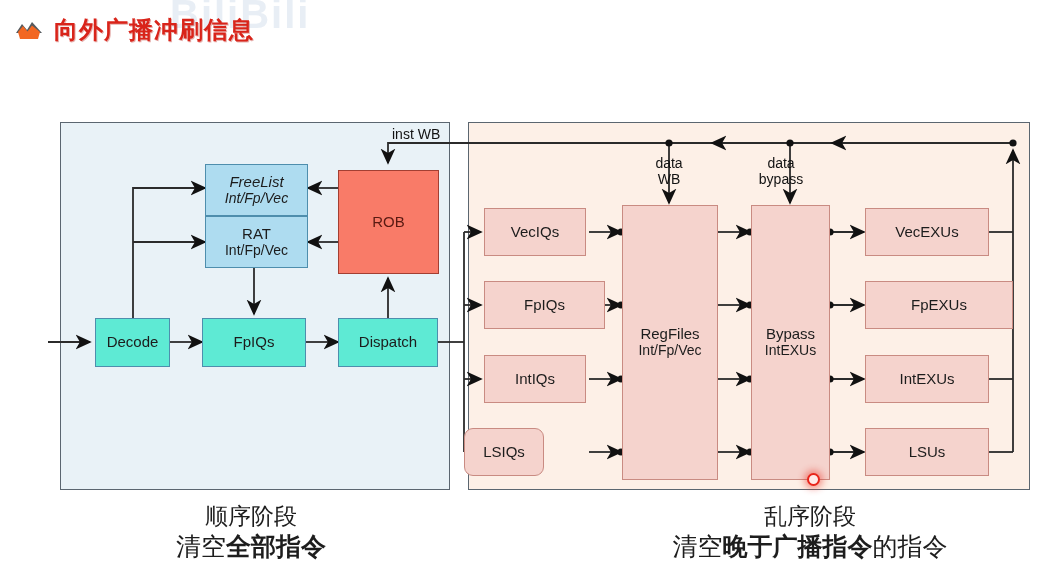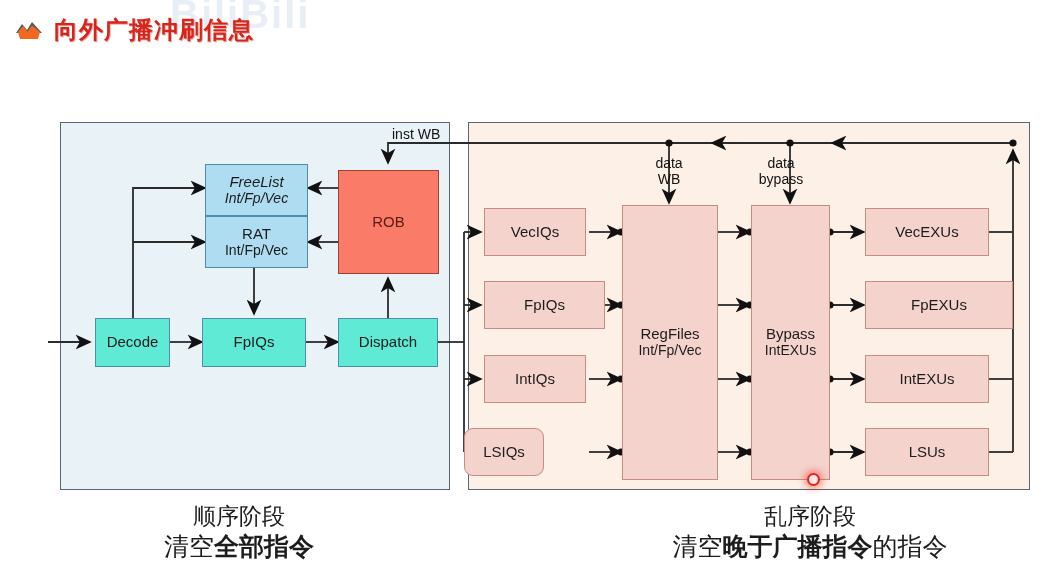--- a/index.html
+++ b/index.html
@@ -79,21 +79,21 @@
 
   
   .caption{
     position:absolute;text-align:center;color:#1d1d1d;
     font-family:"DejaVu Sans","Liberation Sans",sans-serif;
     line-height:1.25;
   }
   .caption .l1{font-size:23px;font-weight:normal;display:block;}
   .caption .l2{font-size:25px;font-weight:normal;display:block;white-space:nowrap;}
   .caption .l2 b{font-weight:bold;}
-  .caption-left{left:104px;top:502px;width:270px;}
+  .caption-left{left:116px;top:502px;width:270px;}
   .caption-right{left:600px;top:502px;width:420px;}
 </style>
 </head>
 <body>
 
 <div id="root">
 
   <div class="watermark">BiliBili</div>
 
   <div class="title-row">

